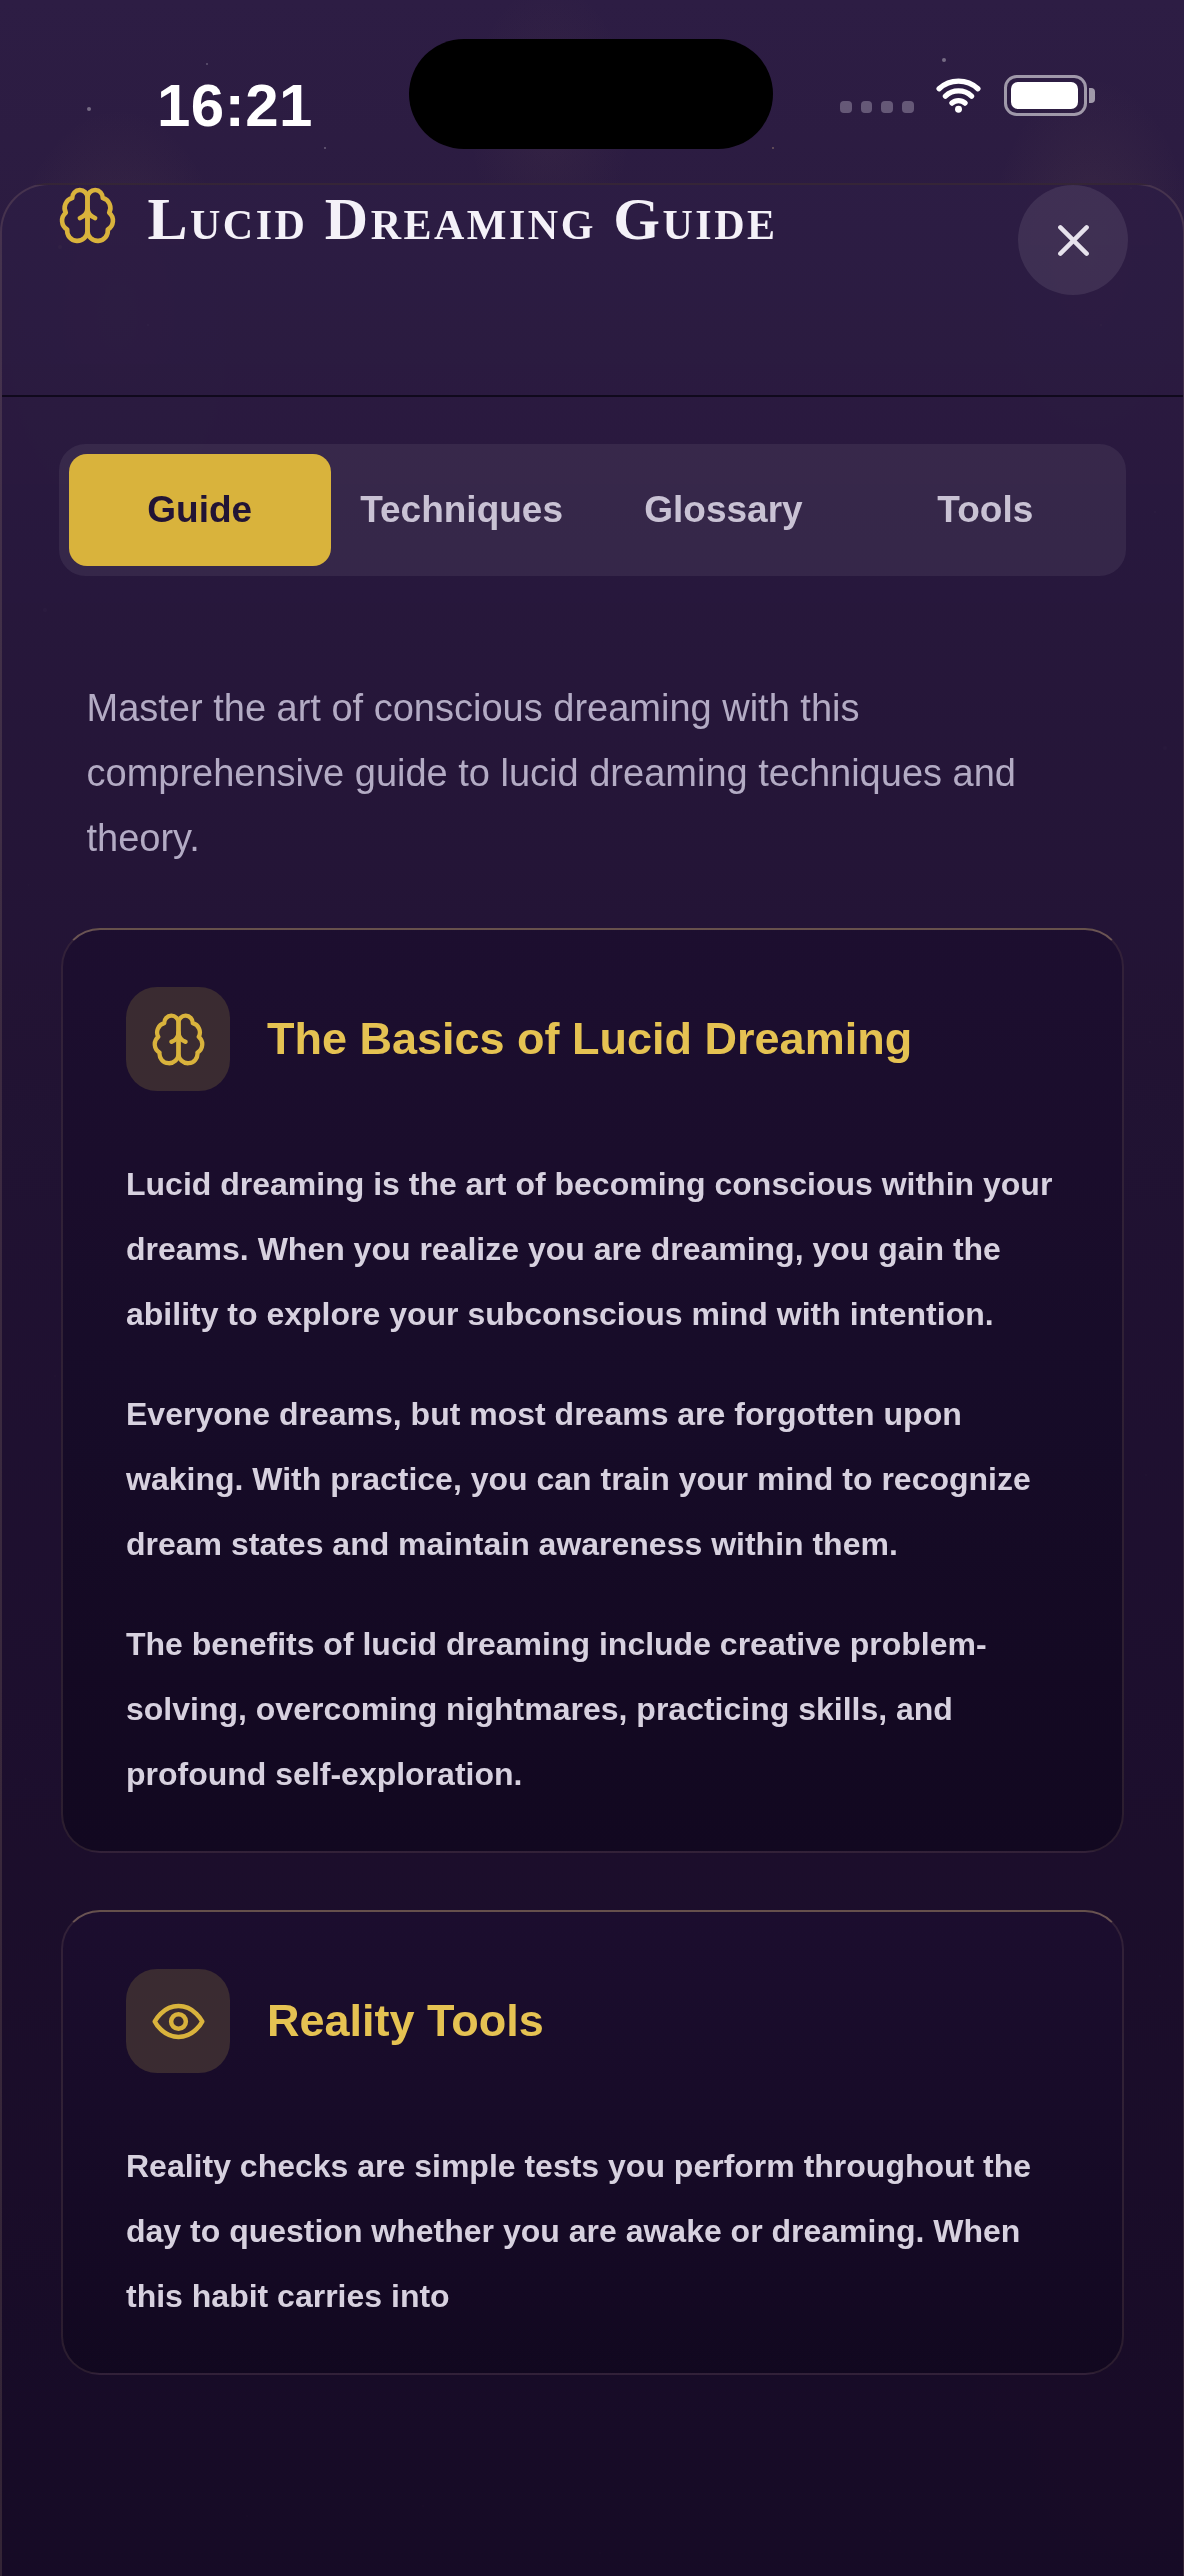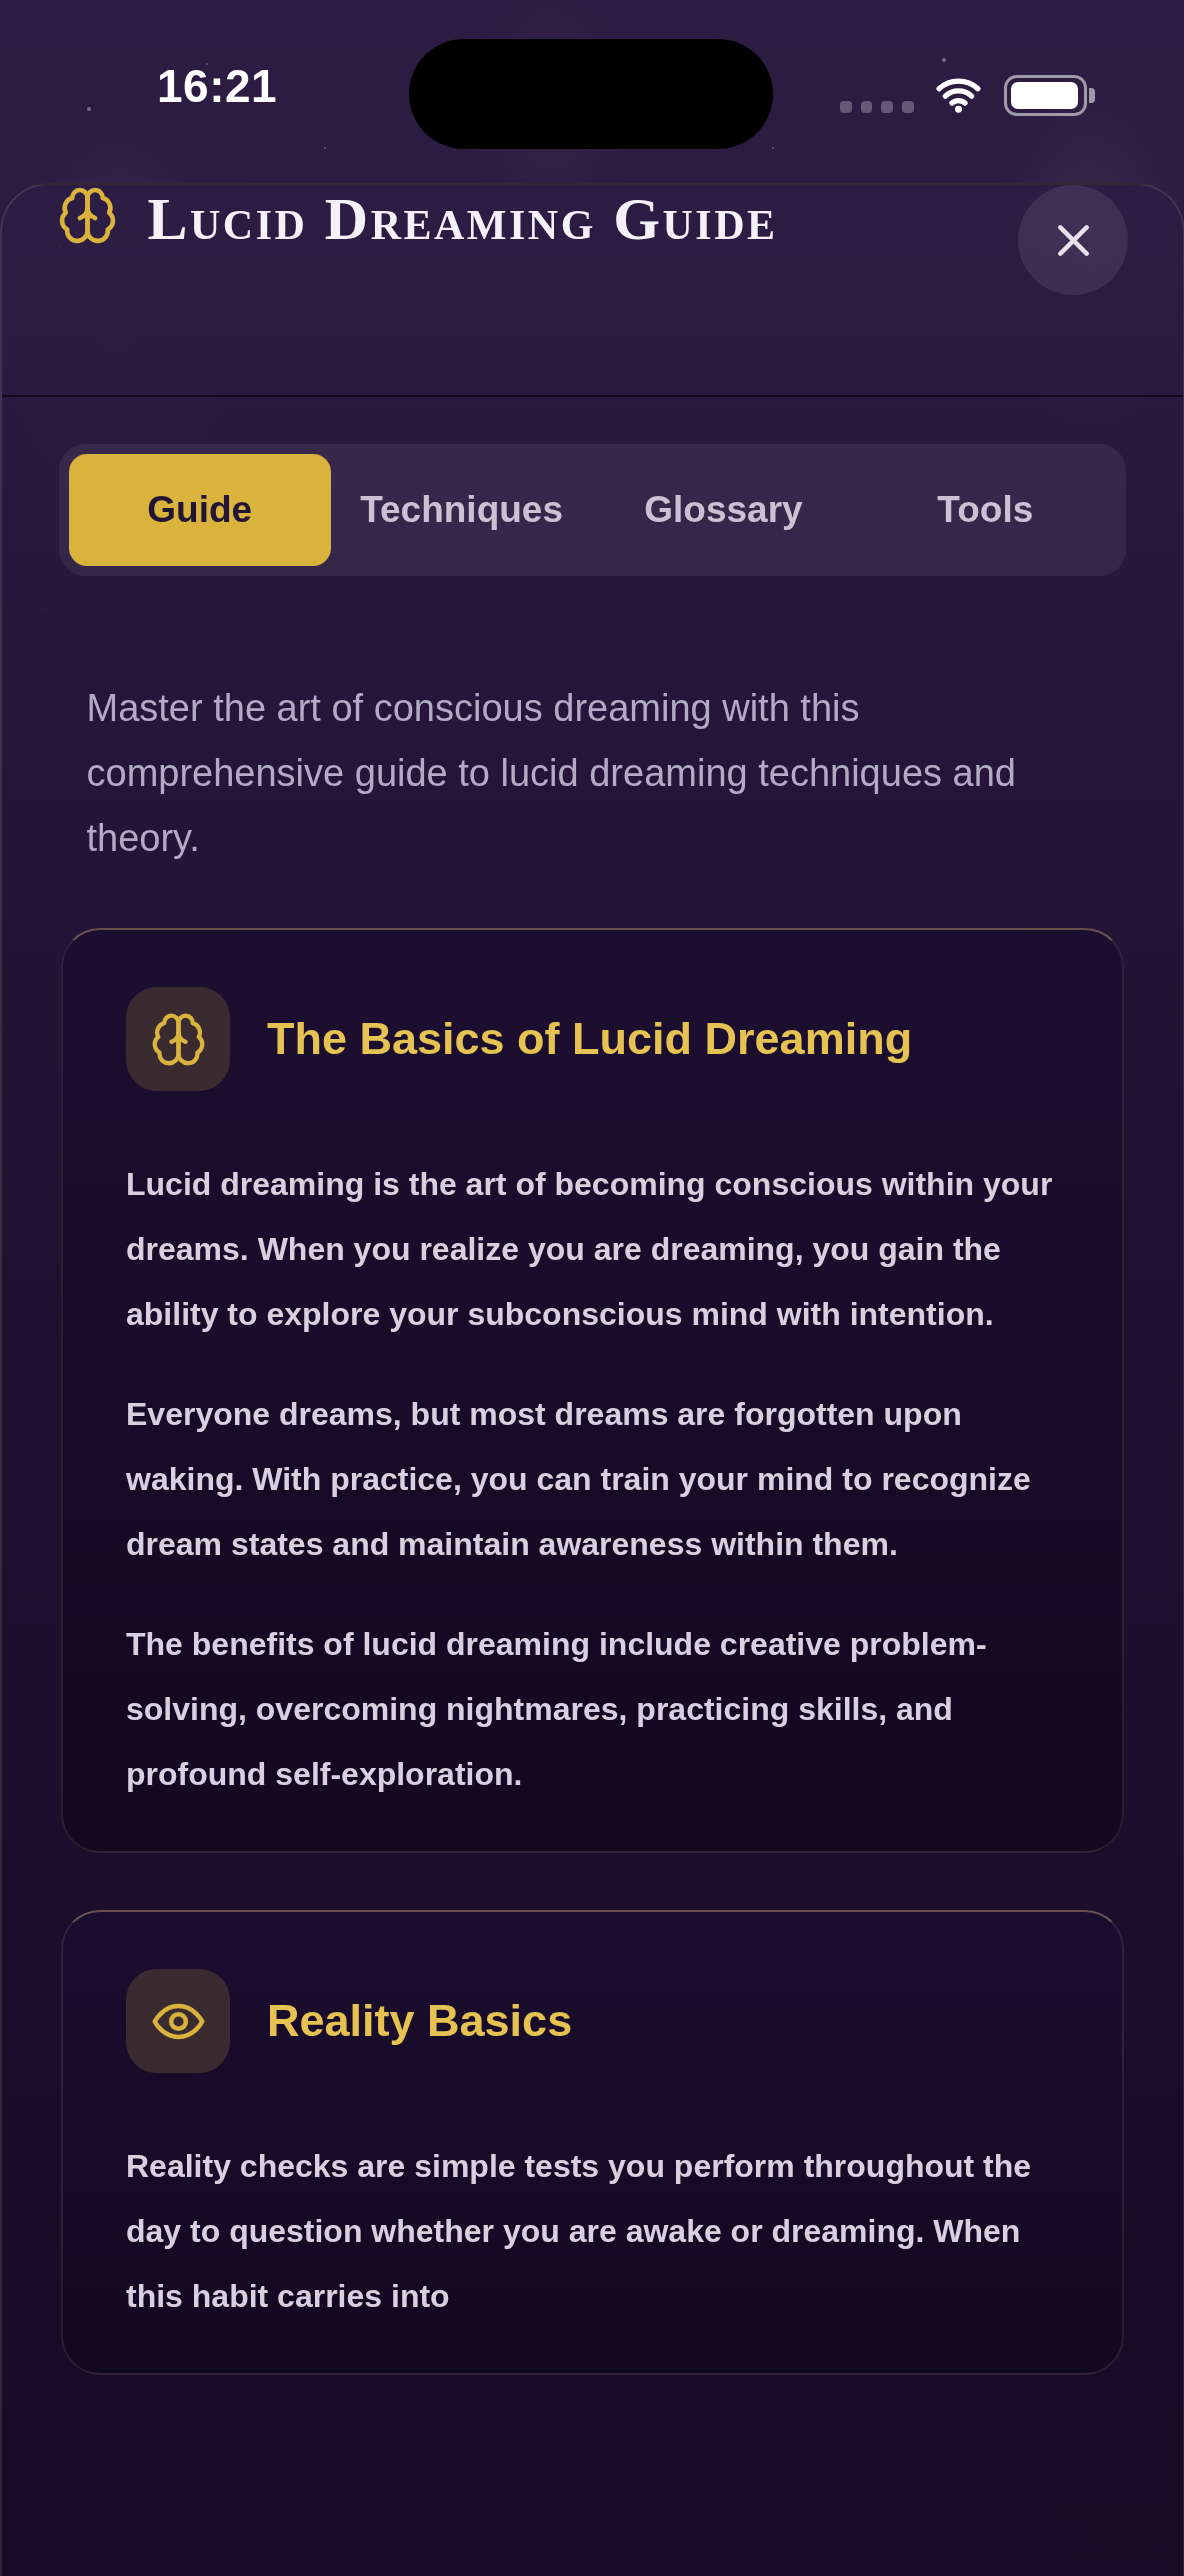--- a/index.html
+++ b/index.html
@@ -30,21 +30,21 @@
   body::after{content:"";position:absolute;inset:0;pointer-events:none;
     background:
       radial-gradient(167px 295px at 118px 314px, rgba(198,162,106,.10), transparent 70%),
       radial-gradient(147px 255px at 1091px 255px, rgba(198,162,106,.09), transparent 70%),
       radial-gradient(118px 196px at 550px 118px, rgba(198,162,106,.05), transparent 70%),
       radial-gradient(226px 324px at 1130px 2436px, rgba(130,100,160,.10), transparent 72%);
   }
 
   
   .status-bar{position:absolute;top:0;left:0;right:0;height:157px;z-index:5;}
-  .time{position:absolute;left:157px;top:59px;font-size:46px;font-weight:700;color:#ffffff;letter-spacing:0.5px;}
+  .time{position:absolute;left:157px;top:71px;font-size:60px;font-weight:700;color:#ffffff;letter-spacing:0.5px;}
   .island{position:absolute;left:409px;top:39px;width:364px;height:110px;border-radius:57px;background:#000;}
   .status-right{position:absolute;right:98px;top:69px;height:51px;display:flex;align-items:center;gap:15.7px;}
   .cell-dots{display:flex;gap:8.8px;align-items:center;margin-top:25.5px;}
   .cell-dots i{width:11.8px;height:11.8px;border-radius:3.9px;background:rgba(235,230,242,.30);}
   .wifi{width:59px;height:49px;color:#fff;}
   .battery{position:relative;width:83px;height:41px;margin-top:2px;}
   .battery .shell{position:absolute;inset:0;border:3.9px solid rgba(255,255,255,.55);border-radius:12.8px;}
   .battery .fill{position:absolute;left:6.9px;top:6.9px;bottom:6.9px;right:8.8px;background:#fff;border-radius:6.9px;}
   .battery .tip{position:absolute;right:-7.9px;top:12.8px;width:5.9px;height:15.7px;background:rgba(255,255,255,.55);border-radius:0 3.9px 3.9px 0;}
 
@@ -162,20 +162,20 @@
     </div>
 
     <div class="card">
       <div class="card-head">
         <div class="icon-tile">
           <svg viewBox="0 0 24 24" fill="none" stroke="currentColor" stroke-width="1.9" stroke-linecap="round" stroke-linejoin="round">
             <path d="M2 12s3.2-6.5 10-6.5S22 12 22 12s-3.2 6.5-10 6.5S2 12 2 12Z"></path>
             <circle cx="12" cy="12" r="3.1"></circle>
           </svg>
         </div>
-        <div class="card-title">Reality Basics</div>
+        <div class="card-title">Reality Tools</div>
       </div>
       <p>Reality checks are simple tests you perform throughout the day to question whether you are awake or dreaming. When this habit carries into</p>
     </div>
 
   </div>
 </div>
 
 
 </body></html>

